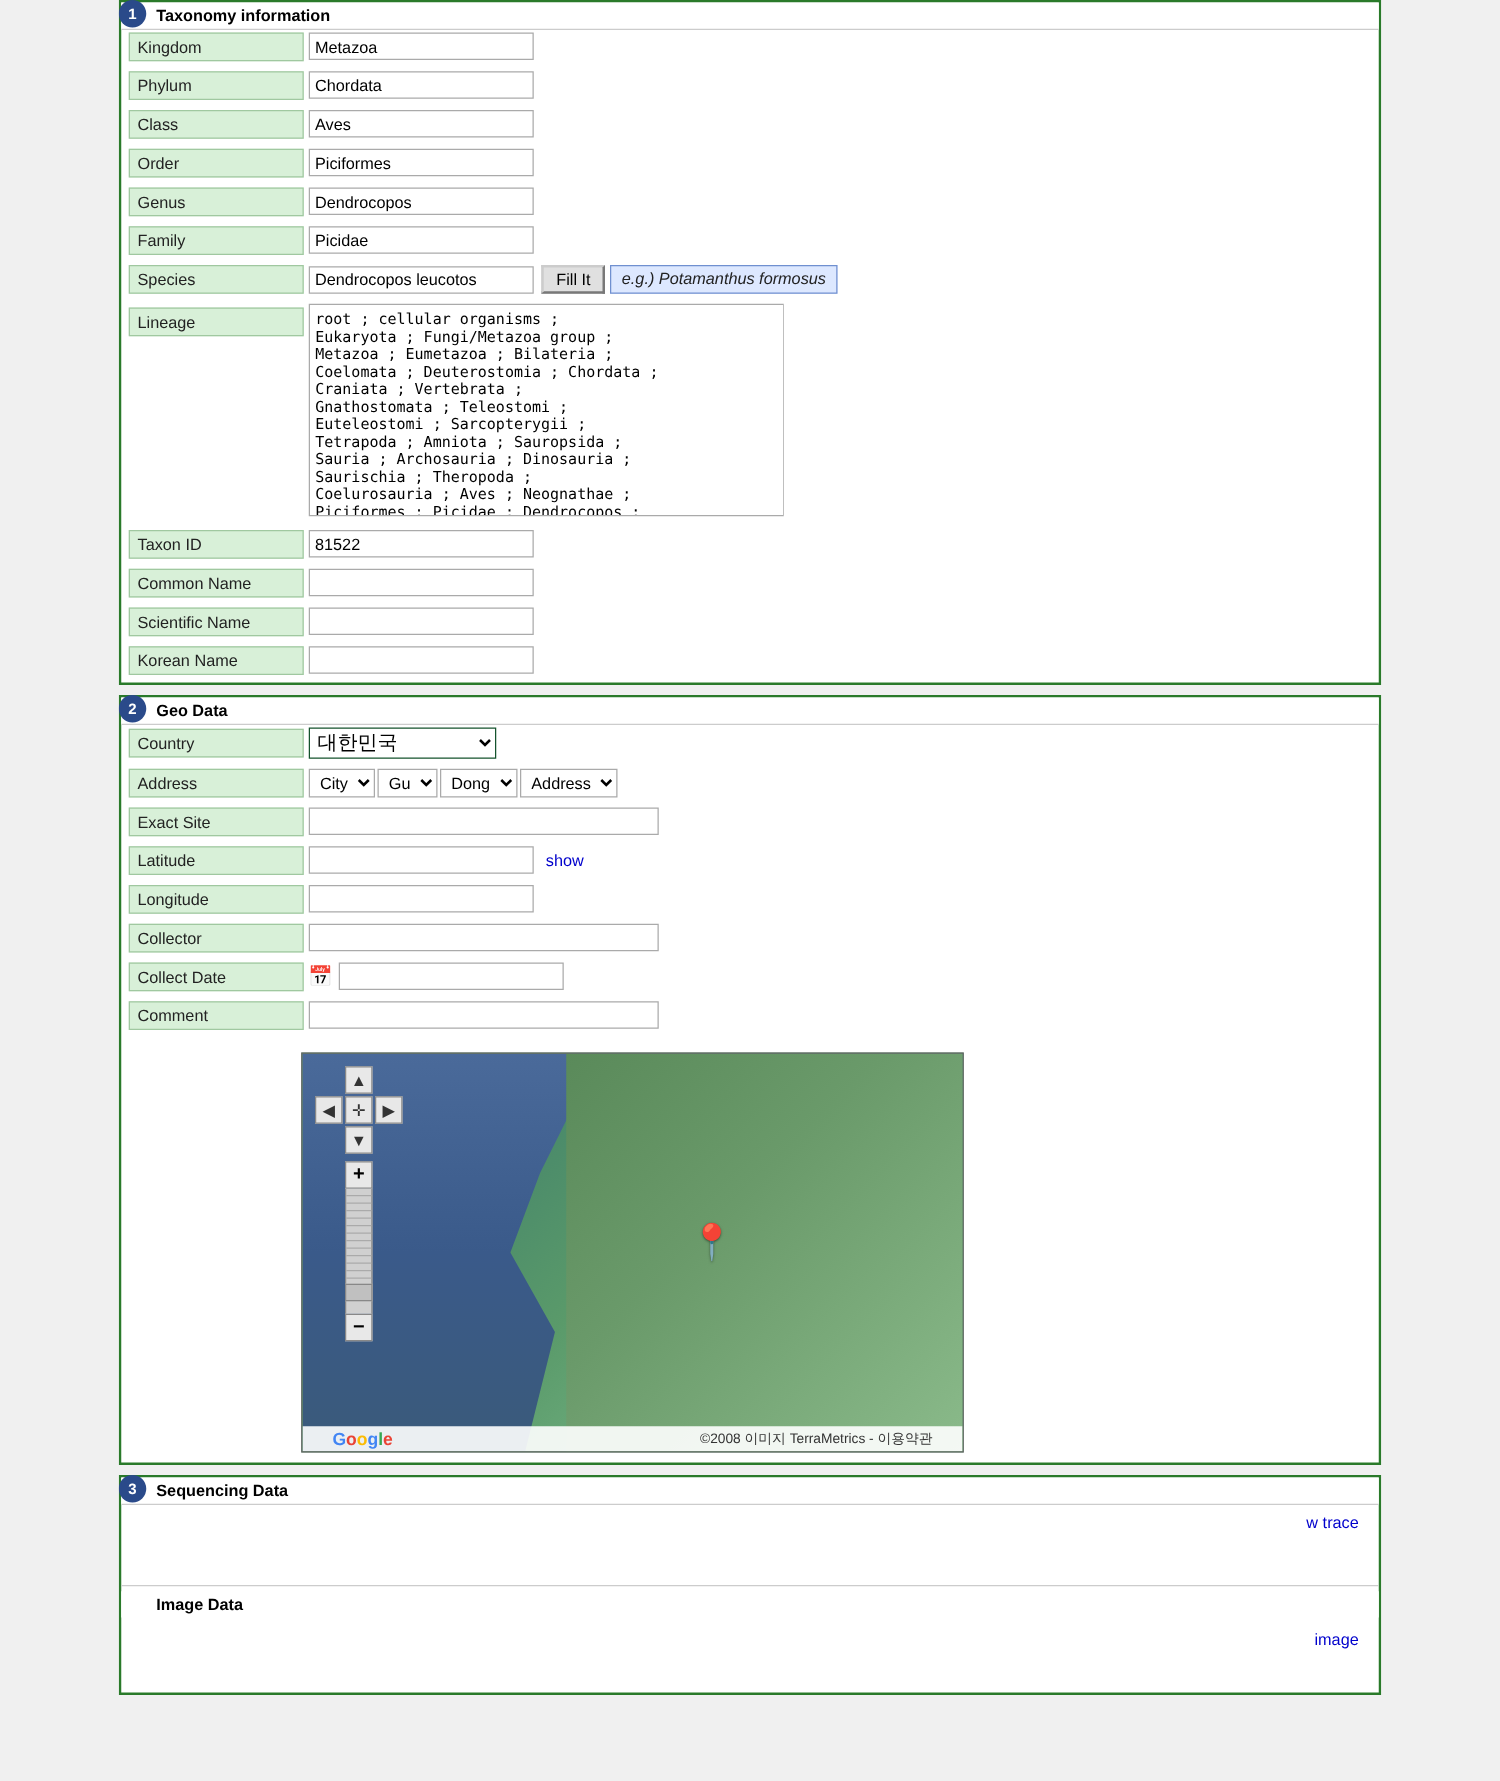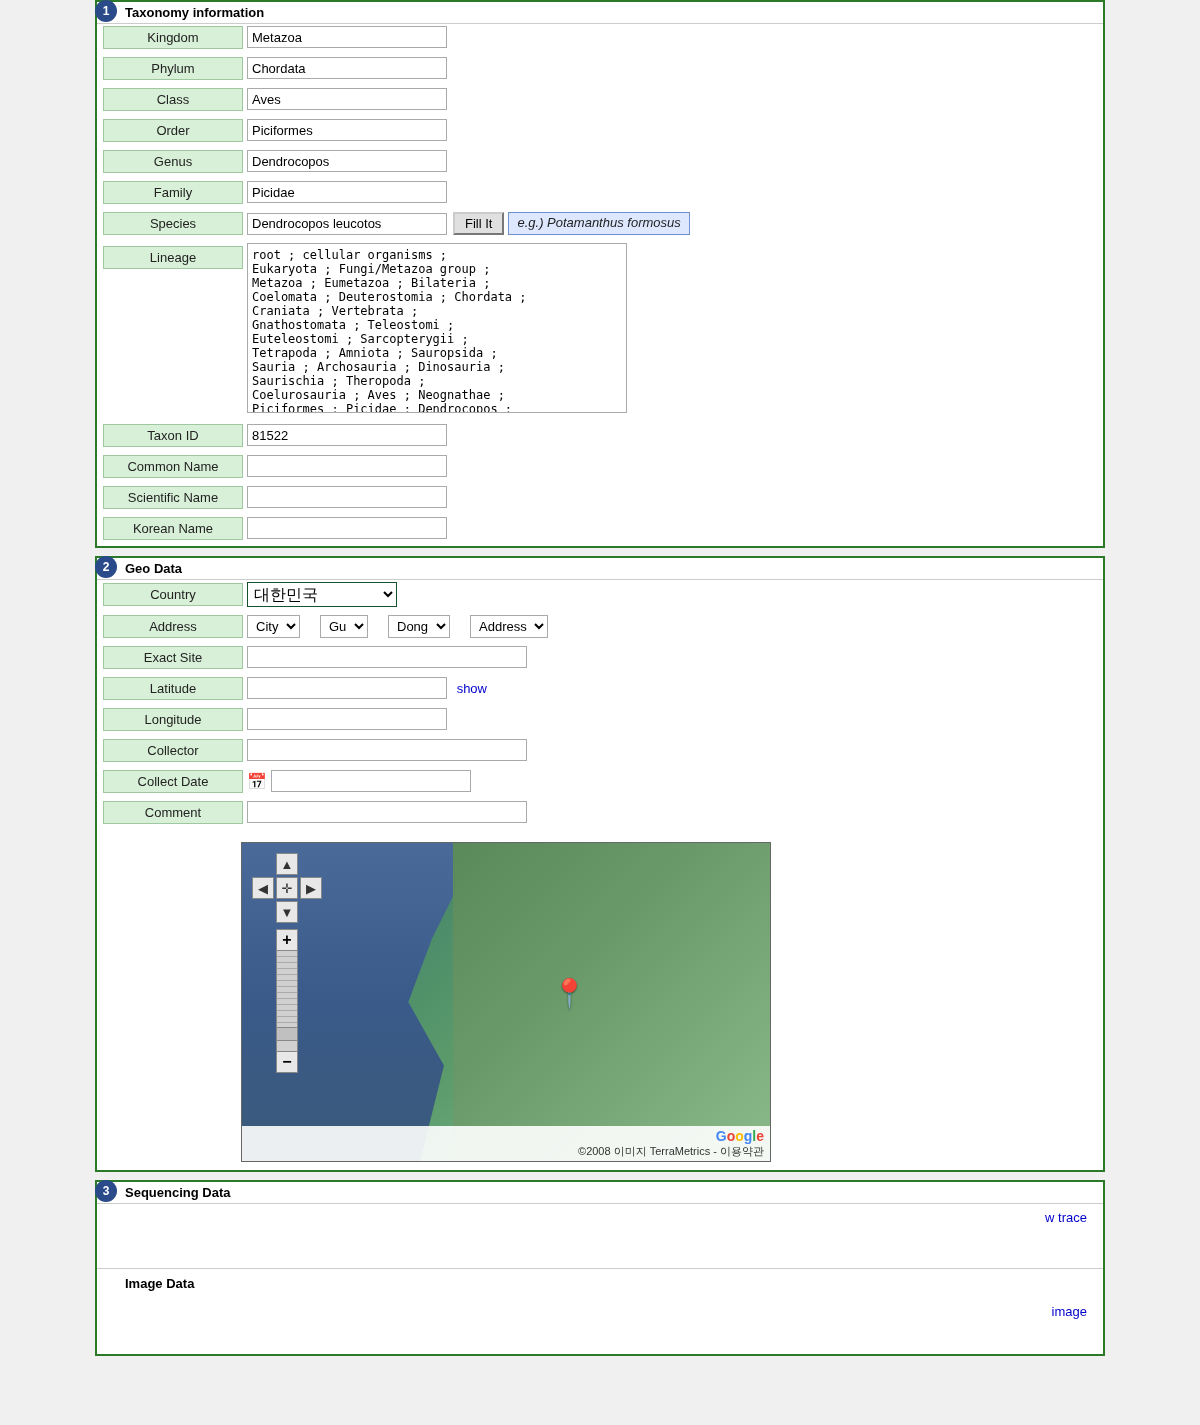--- a/index.html
+++ b/index.html
@@ -48,34 +48,33 @@
       align-items: flex-start;
       margin-bottom: 4px;
       padding: 2px 6px;
     }
 
     .field-label {
       width: 140px;
       min-width: 140px;
       background: #d8f0d8;
       border: 1px solid #a0c8a0;
-      text-align: center;
       padding: 3px 6px;
       font-size: 13px;
       color: #222;
       align-self: center;
     }
 
     .field-value {
       flex: 1;
       margin-left: 4px;
     }
 
     .field-input {
-      width: 200px;
+      width: 180px;
       border: 1px solid #aaa;
       padding: 2px 4px;
       font-size: 13px;
       background: #fff;
       height: 22px;
     }
 
     .field-input-wide {
       width: 280px;
     }
@@ -125,21 +124,21 @@
       padding: 2px;
       font-size: 16px;
       border: 1px solid #14532d;
       background: #fff;
       min-width: 150px;
       font-family: Liberation Serif, serif;
     }
 
     .address-dropdowns {
       display: flex;
-      gap: 20px;
+      gap: 2px;
       align-items: center;
     }
 
     .address-select {
       padding: 2px 4px;
       font-size: 13px;
       border: 1px solid #aaa;
       background: #fff;
     }
 
@@ -275,27 +274,26 @@
       left: -1px;
       cursor: pointer;
     }
 
     .map-footer {
       position: absolute;
       bottom: 0;
       left: 0;
       right: 0;
       background: rgba(255,255,255,0.9);
-      padding: 2px 6px;
-      display: flex;
-      align-items: flex-end;
+      padding: 2px 24px;
+      display: flex;
+      align-items: flex-start;
       justify-content: space-between;
       font-size: 11px;
       color: #333;
-      flex-direction: column;
     }
 
     .google-logo {
       font-family: Arial;
       font-size: 14px;
       font-weight: bold;
     }
     .google-logo span:nth-child(1) { color: #4285F4; }
     .google-logo span:nth-child(2) { color: #EA4335; }
     .google-logo span:nth-child(3) { color: #FBBC04; }

